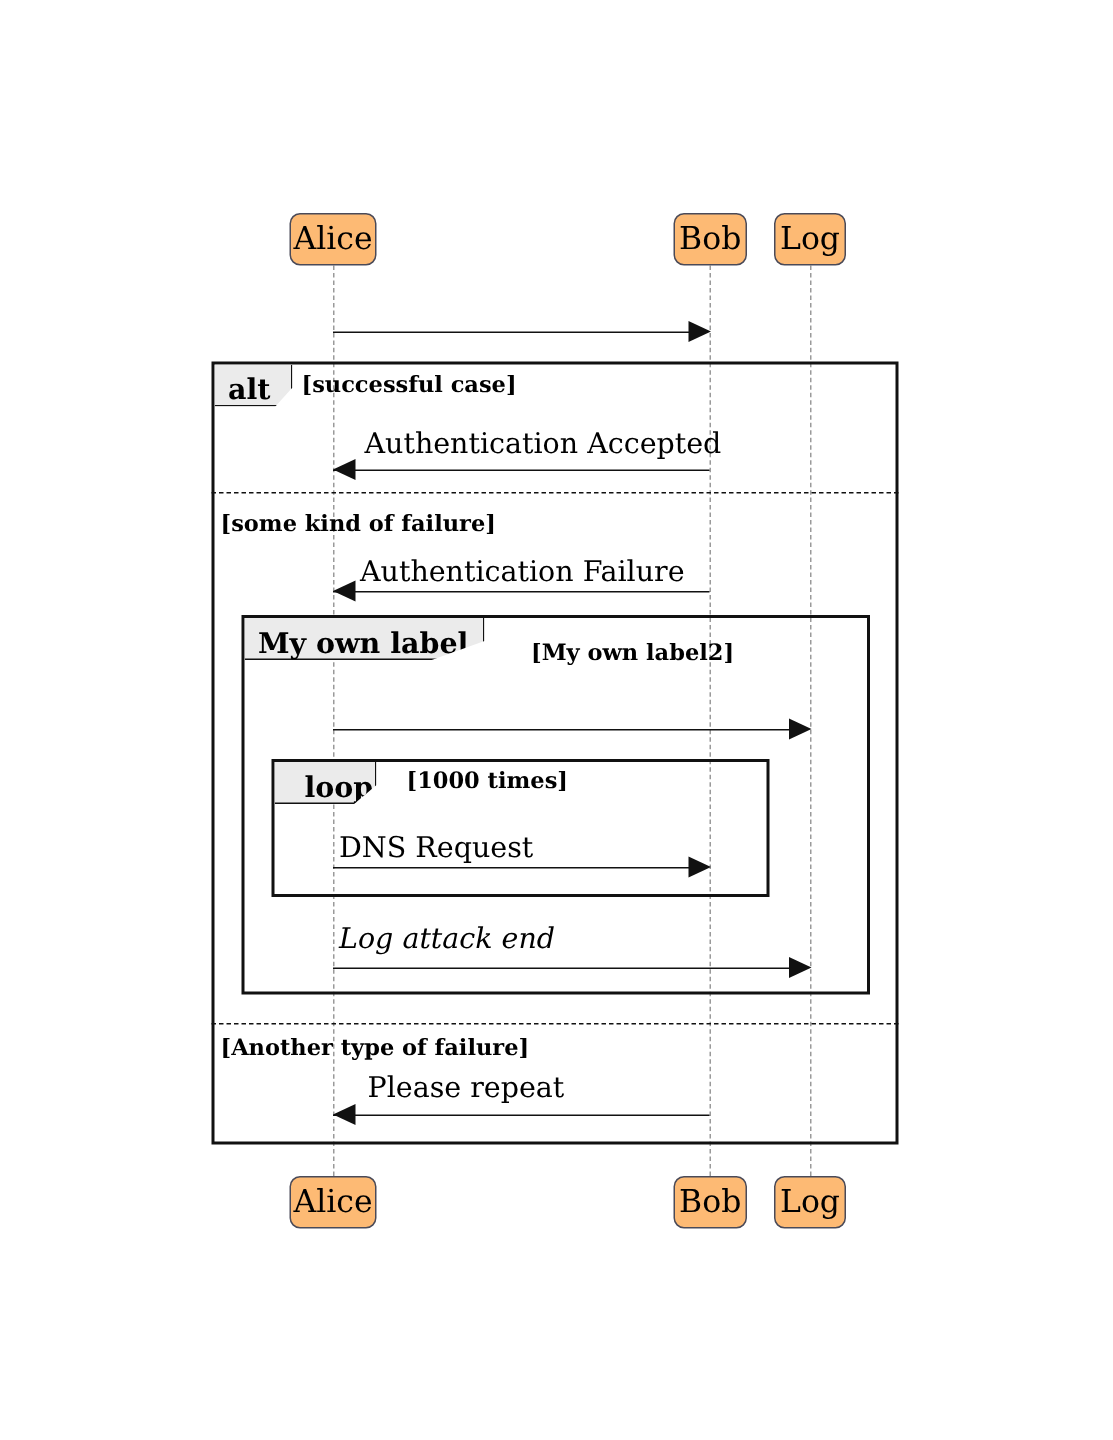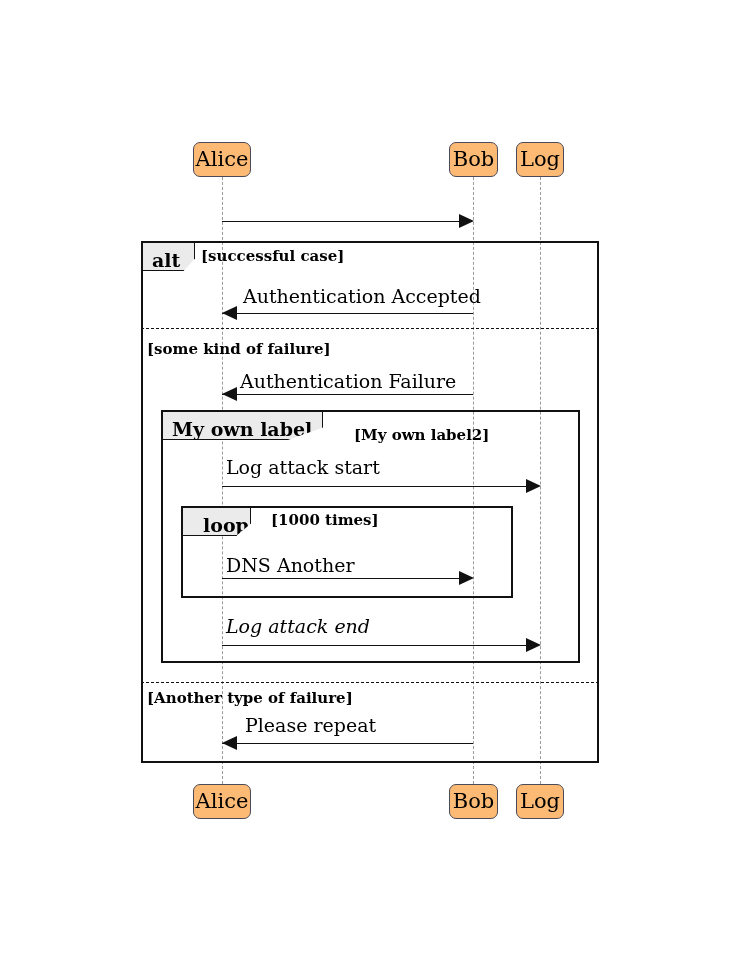--- a/index.html
+++ b/index.html
@@ -157,31 +157,30 @@
   <div class="msg-label" style="left:240px; top:372px;">Authentication Failure</div>
   <div class="msg-line" style="left:222px; top:394px; width:251px;"></div>
   <div class="arrowhead left" style="left:222px; top:387px;"></div>
 
   <div class="frame frame-inner-1" style="left:161px; top:410px; width:419px; height:253px;"></div>
   <div class="frame-tab" style="left:163px; top:412px; width:160px; height:28px;">
     <span>My own label</span>
   </div>
   <div class="guard" style="left:330px; top:428px;margin-left:24px;">[My own label2]</div>
 
-  <div class="msg-label" style="left:226px; top:458px;">Log attack start</div>
   <div class="msg-line" style="left:222px; top:486px; width:309px;"></div>
   <div class="arrowhead right" style="left:526px; top:479px;"></div>
 
   <div class="frame frame-inner-2" style="left:181px; top:506px; width:332px; height:92px;"></div>
   <div class="frame-tab" style="left:183px; top:508px; width:68px; height:28px;padding-left:20px;">
     <span>loop</span>
   </div>
   <div class="guard" style="left:271px; top:513px;">[1000 times]</div>
 
-  <div class="msg-label" style="left:226px; top:556px;">DNS Another</div>
+  <div class="msg-label" style="left:226px; top:556px;">DNS Request</div>
   <div class="msg-line" style="left:222px; top:578px; width:242px;"></div>
   <div class="arrowhead right" style="left:459px; top:571px;"></div>
 
   <div class="msg-label" style="left:226px; top:617px;font-style:italic;">Log attack end</div>
   <div class="msg-line" style="left:222px; top:645px; width:309px;"></div>
   <div class="arrowhead right" style="left:526px; top:638px;"></div>
 
   <div class="divider" style="left:141px; top:682px; width:458px;"></div>
   <div class="guard" style="left:147px; top:691px;">[Another type of failure]</div>
 

